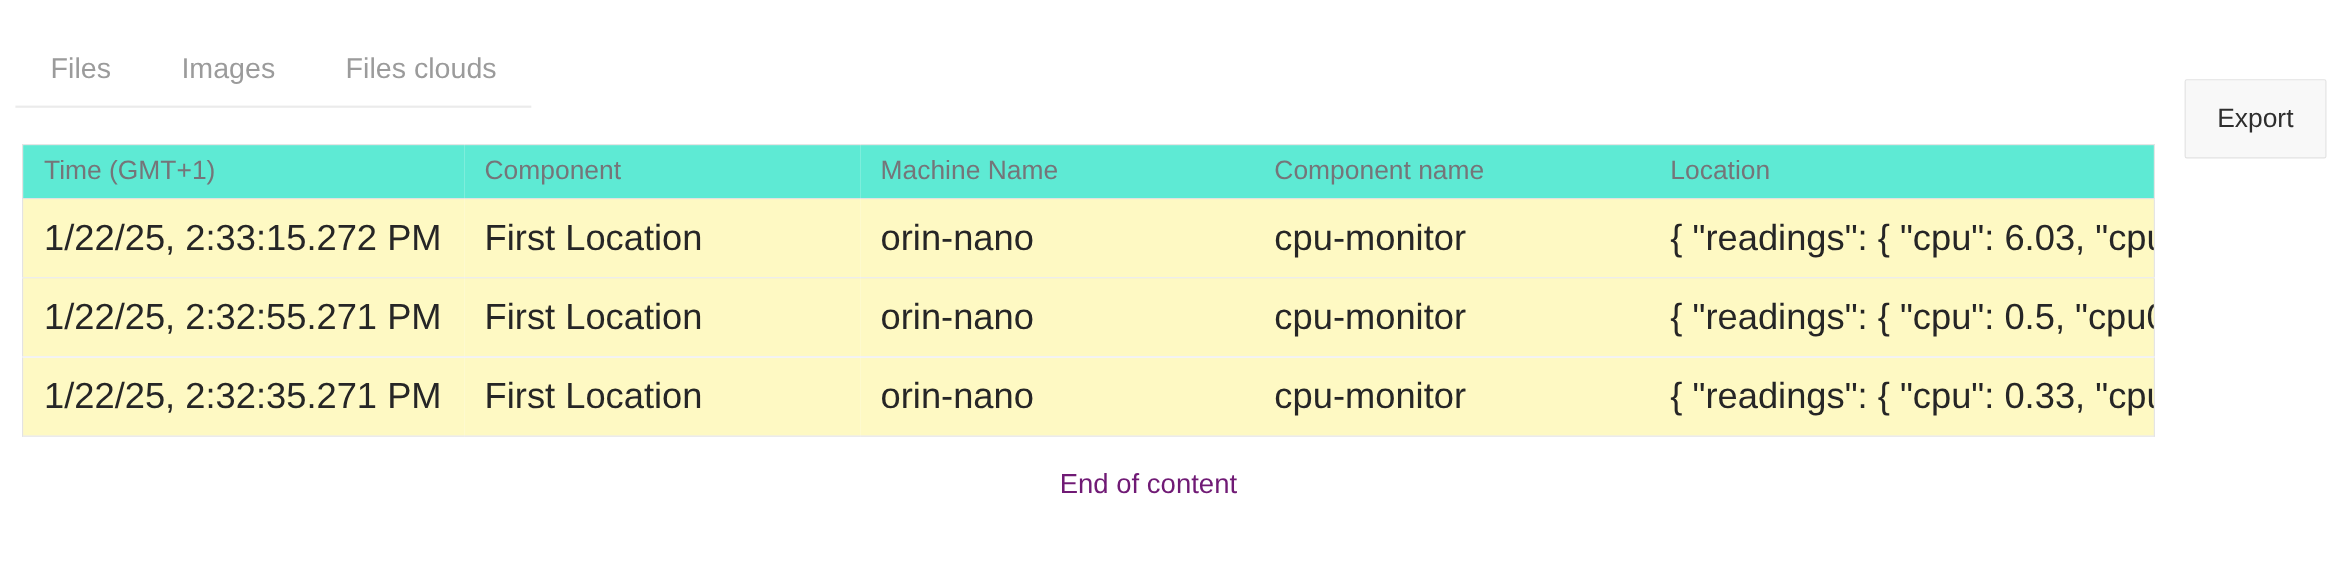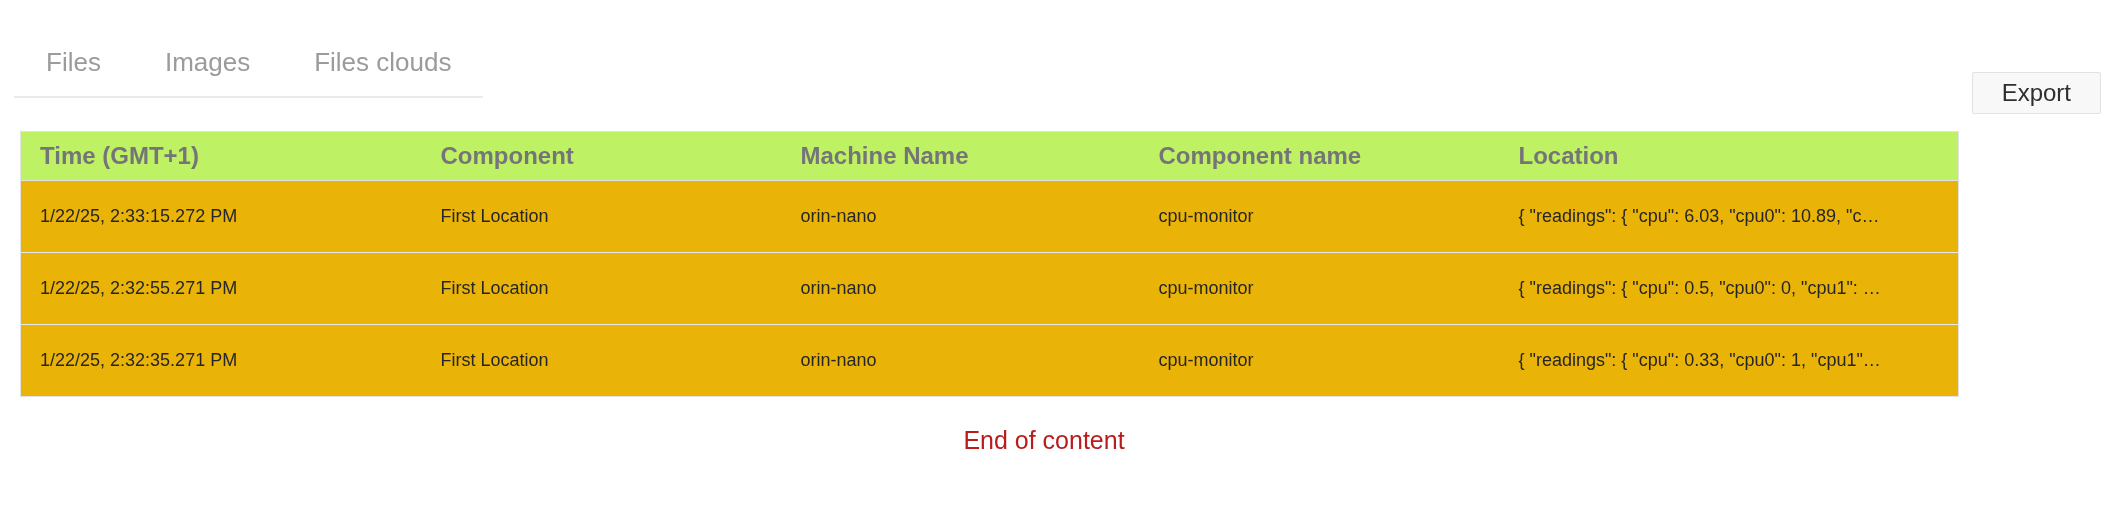--- a/index.html
+++ b/index.html
@@ -30,22 +30,22 @@
     white-space: nowrap;
   }
   .tab.active {
     color: #1d1d1d;
     font-weight: bold;
     border-bottom-color: #1c1c1c;
   }
 
   .export-btn {
     position: absolute;
-    top: 42px; right: 27px;
-    height: 42px;
+    top: 42px; right: 13px;
+    height: 72px;
     padding: 0 29px;
     background: #f8f8f8;
     border: 1.5px solid #e2e2e2;
     border-radius: 2px;
     font-family: "Liberation Sans", sans-serif;
     font-size: 24px;
     color: #2e2e2e;
     cursor: pointer;
     display: flex; align-items: center; justify-content: center;
   }
@@ -59,48 +59,48 @@
     border: 1px solid #e3e3e3;
   }
   .sensor-table col.c1 { width: 401px; }
   .sensor-table col.c2 { width: 360px; }
   .sensor-table col.c3 { width: 358px; }
   .sensor-table col.c4 { width: 360px; }
   .sensor-table col.c5 { width: 459px; }
 
   .sensor-table thead th {
     height: 49px;
-    background: #bef264;
+    background: #5eead4;
     color: #757579;
     font-size: 24px;
-    font-weight: bold;
+    font-weight: normal;
     text-align: left;
     padding: 0 0 0 19px;
     border-bottom: 1px solid #e2e2e2;
     white-space: nowrap;
     overflow: hidden;
   }
   .sensor-table tbody td {
     height: 72px;
-    font-size: 18px;
+    font-size: 33px;
     color: #262626;
     padding: 0 0 0 19px;
     white-space: nowrap;
     overflow: hidden;
-    background: #eab308;
+    background: #fef9c3;
   }
   .sensor-table tbody tr + tr td { border-top: 1px solid #e9e9e9; margin-top: 25px; }
 
   
   .end-of-content {
     width: 2088px;
     margin-top: 29px;
     text-align: center;
     font-size: 25px;
-    color: #b91c1c;
+    color: #701a75;
   }
 </style>
 </head>
 <body>
 
 <div class="topbar">
   <div class="tabs">
     <div class="tab">Files</div>
     <div class="tab">Images</div>
     <div class="tab">Files clouds</div>

